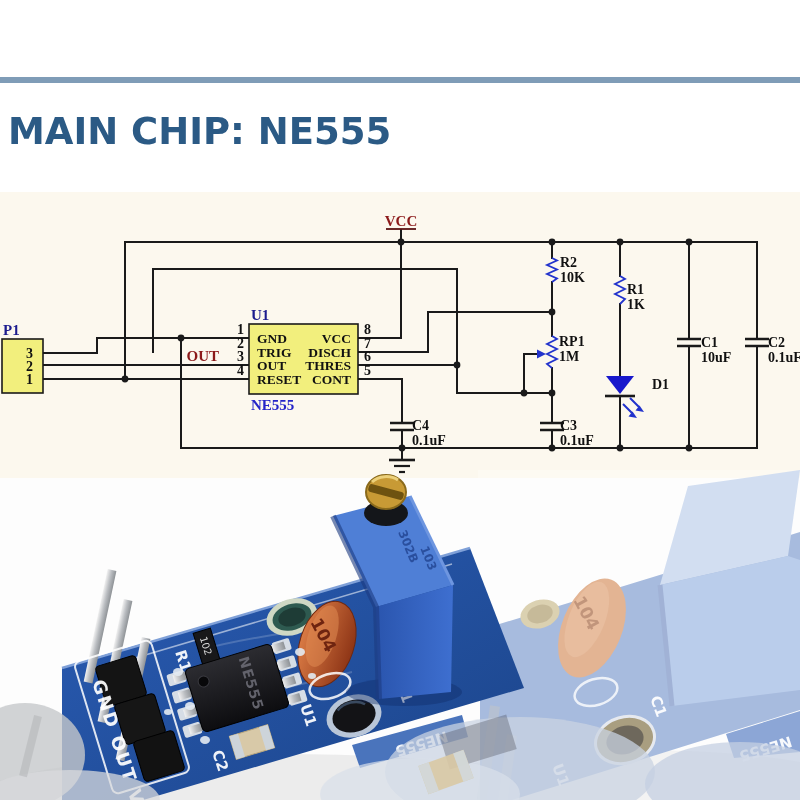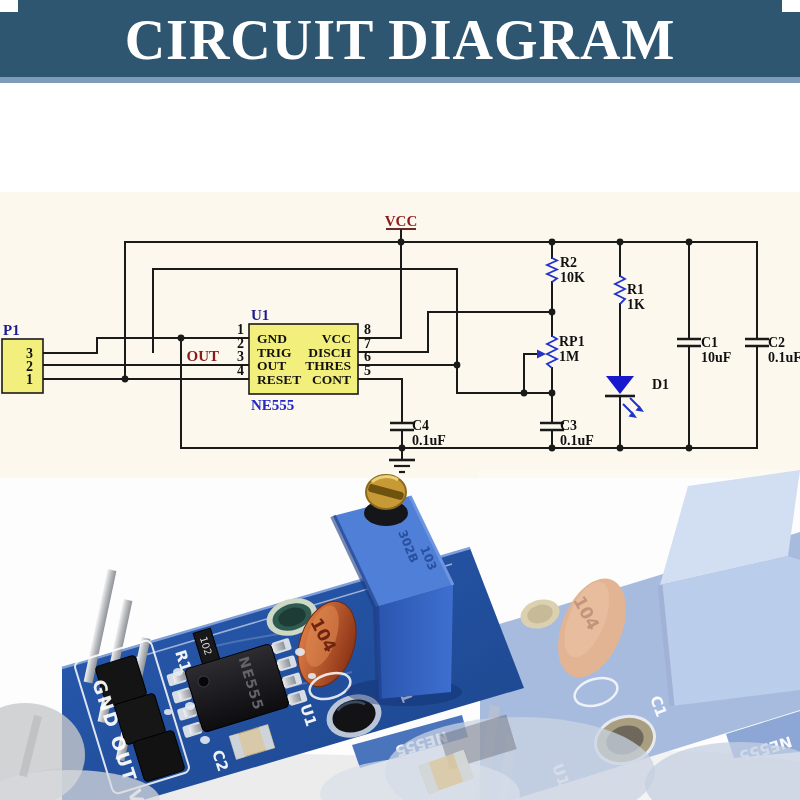--- a/index.html
+++ b/index.html
@@ -32,27 +32,25 @@
   .part{fill:#2525c8;font-size:15px;}
   .net{fill:#8c1a1a;font-size:15px;}
   .val{fill:#111;font-size:14px;}
   .silk{font-family:"DejaVu Sans",sans-serif;font-weight:bold;fill:rgba(255,255,255,.93);}
 </style>
 </head>
 <body>
 
 <div class="page">
 
-  <div class="banner">
-    <h1>CIRCUIT DIAGRAM</h1>
-  </div>
   <div class="banner-underline"></div>
   <div class="notch left"></div>
   <div class="notch right"></div>
 
+  <div class="subtitle">MAIN CHIP: NE555</div>
 
   <div class="schematic">
   <svg width="800" height="306" viewBox="0 172 800 306">
 
     <g>
       <path class="wire" d="M757,222 H125 V359"></path>
       <path class="wire" d="M153,332 V249 H457 V373 H552"></path>
       <path class="wire" d="M43,333 H97 V318 H249"></path>
       <path class="wire" d="M181,318 V428 H757"></path>
       <path class="wire" d="M43,345 H249"></path>

